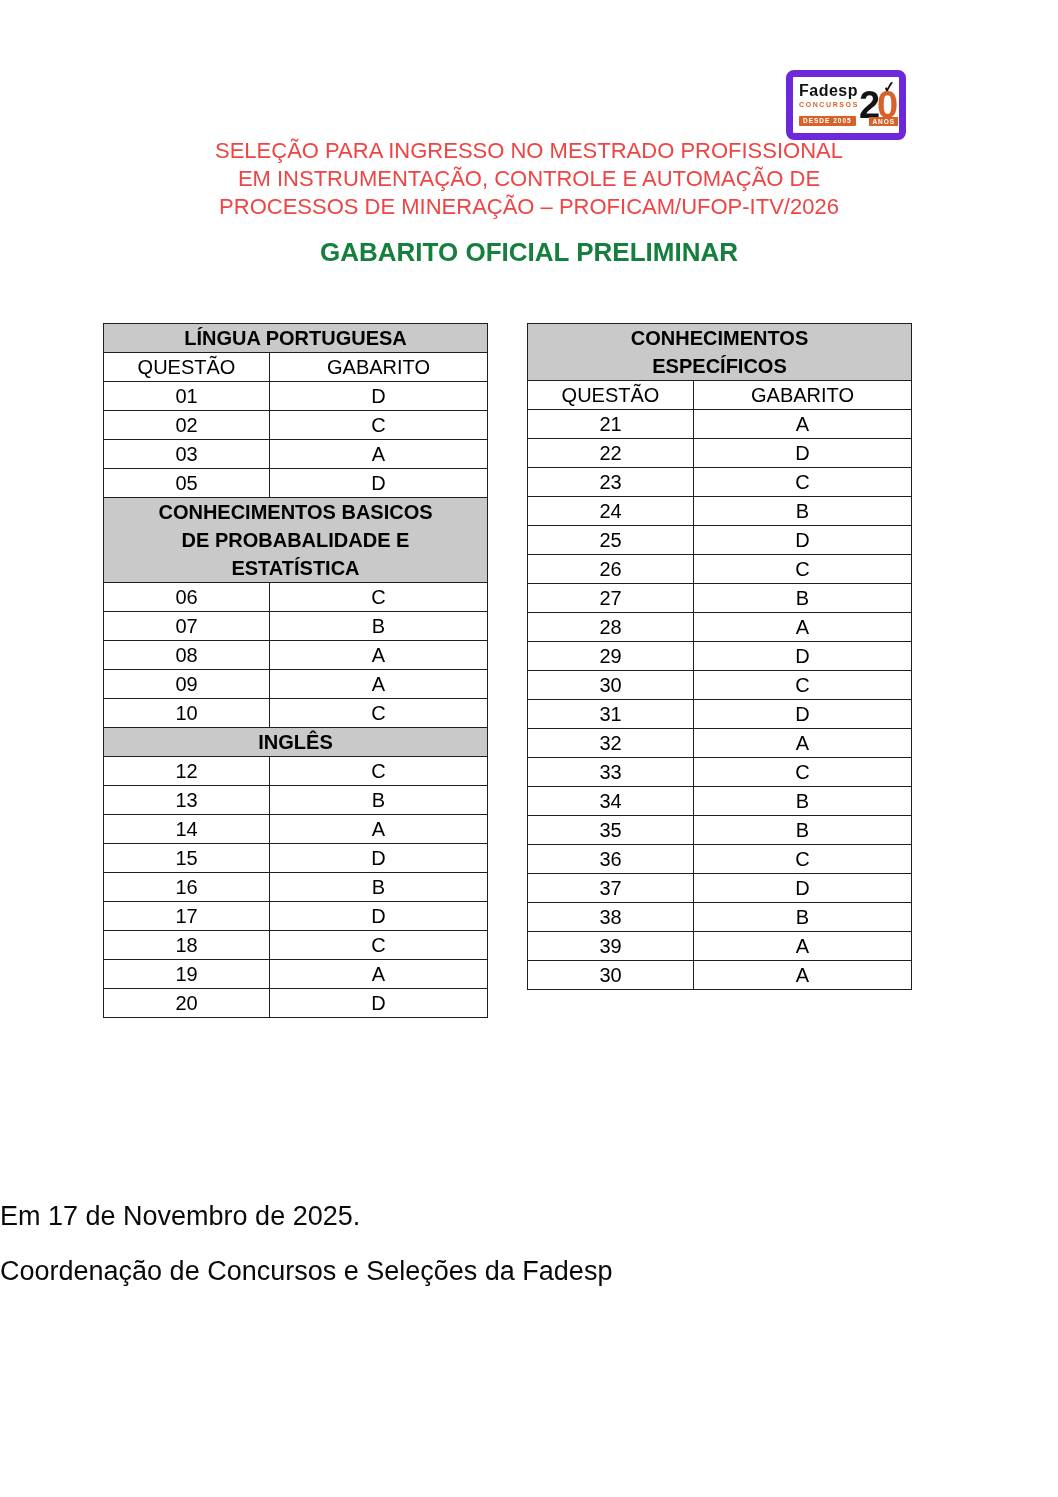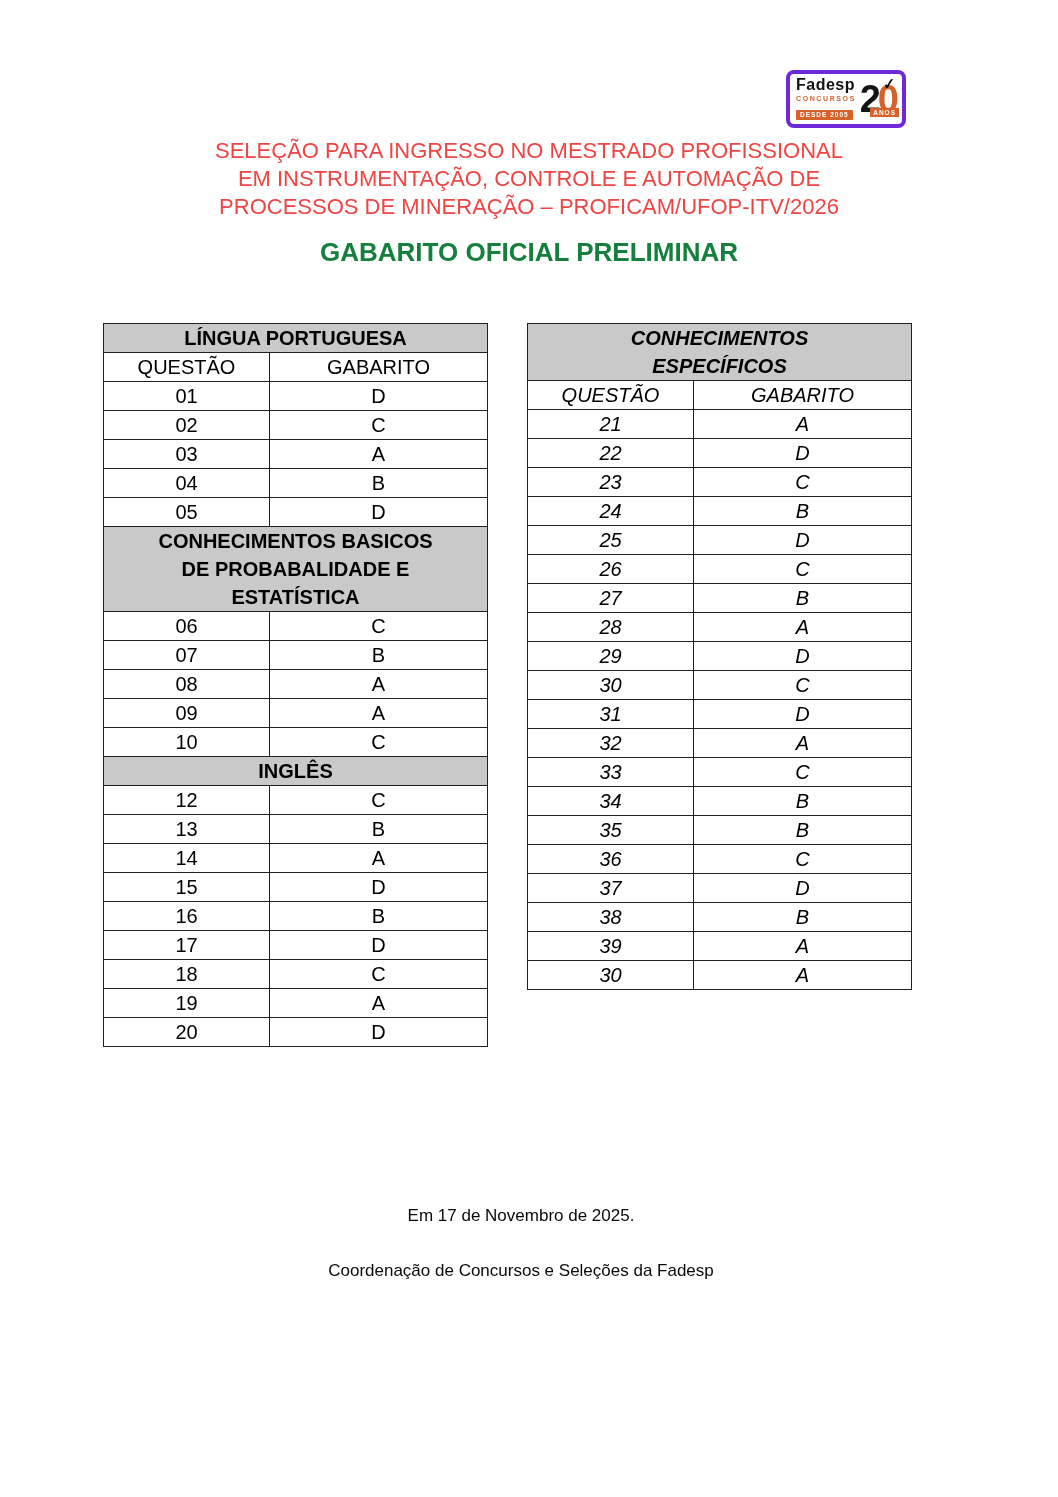--- a/index.html
+++ b/index.html
@@ -13,23 +13,23 @@
     position: relative;
     width: 1058px; height: 1497px;
     background: #ffffff;
     overflow: hidden;
   }
 
   
   .logo-card {
     position: absolute;
     left: 786px; top: 70px;
-    width: 120px; height: 58px;
+    width: 120px; height: 70px;
     background: #ffffff;
-    border: 4px solid #6d28d9;
+    border: 7px solid #6d28d9;
     border-radius: 8px;
     display: flex;
     align-items: center;
     padding: 4px 6px;
   }
   .logo-left { width: 64px; }
   .logo-name {
     font-weight: bold;
     font-size: 16px;
     line-height: 16px;
@@ -111,42 +111,41 @@
 
   
   .answer-table {
     position: absolute;
     border-collapse: collapse;
     table-layout: fixed;
     background: #ffffff;
     border-radius: 27px;
   }
   .answer-table.left-table  { left: 103px; top: 323px; width: 384px; }
-  .answer-table.right-table { left: 527px; top: 323px; width: 384px; font-style: italic; }
+  .answer-table.right-table { left: 527px; top: 323px; width: 384px; }
   .answer-table th, .answer-table td {
     border: 1.5px solid #1f1f1f;
     text-align: center;
     vertical-align: middle;
     font-size: 20px;
     padding: 0;
   }
   .answer-table td { height: 28px; line-height: 28px; }
   .answer-table th.section-header {
     background: #c9c9c9;
     font-weight: bold;
   }
   .answer-table th.section-header div { line-height: 28px; height: 28px; }
   .answer-table td.col-header { font-weight: normal; }
 
   
   .date-line, .signature-line {
     position: absolute;
     left: 0; right: 16px;
-    text-align: center;
-    font-size: 17px;
+    font-size: 27px;
     line-height: 28px;
     color: #0a0a0a;
   }
   .date-line { top: 1202px; }
   .signature-line { top: 1257px; }
 </style>
 </head>
 <body>
 
 <div class="page">
@@ -194,24 +193,20 @@
         </tr>
         <tr>
           <td>02</td>
           <td>C</td>
         </tr>
         <tr>
           <td>03</td>
           <td>A</td>
         </tr>
         <tr>
-          <td>04</td>
-          <td>B</td>
-        </tr>
-        <tr>
           <td>05</td>
           <td>D</td>
         </tr>
         <tr>
           <th colspan="2" class="section-header">
             <div>CONHECIMENTOS BASICOS</div>
             <div>DE PROBABALIDADE E</div>
             <div>ESTATÍSTICA</div>
           </th>
         </tr>

